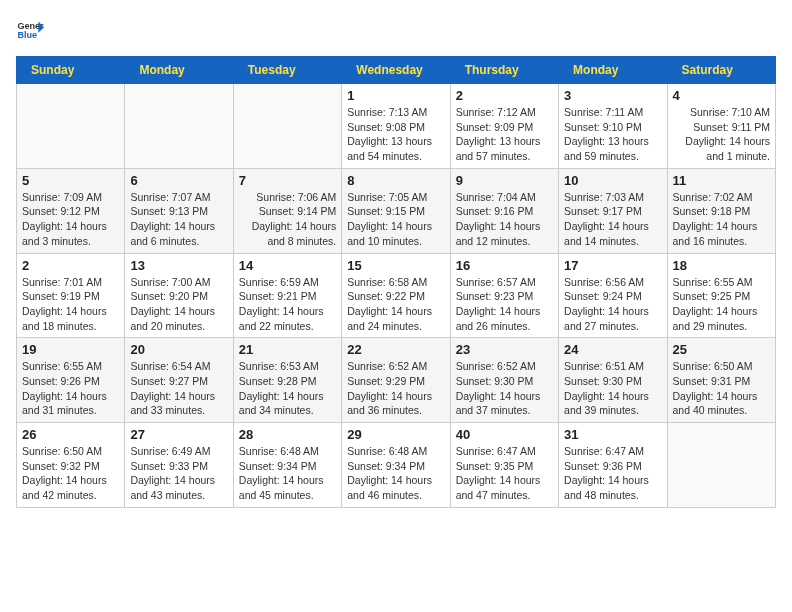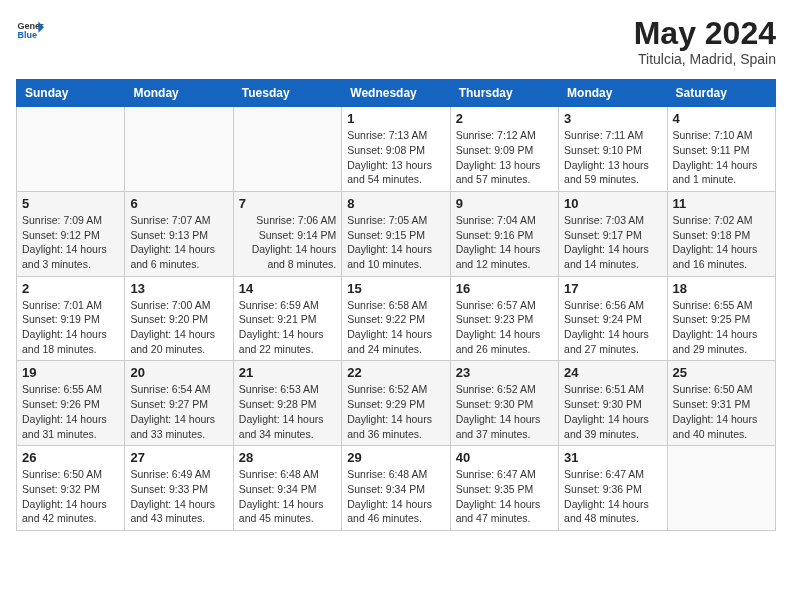--- a/index.html
+++ b/index.html
@@ -42,22 +42,22 @@
       font-size: 14px;
       color: #444;
     }
     table {
       width: 100%;
       border-collapse: collapse;
       font-size: 11px;
     }
     thead th {
       background-color: #1565C0;
-      color: #ffffff;
-      padding: 6px 8px;
+      color: #fde047;
+      padding: 6px 14px;
       text-align: left;
       font-size: 12px;
       font-weight: bold;
       border: 1px solid #1565C0;
     }
     tbody td {
       border: 1px solid #ccc;
       padding: 4px 5px;
       vertical-align: top;
       min-height: 70px;
@@ -87,24 +87,20 @@
 <body>
 
 <div class="page">
   <div class="header">
     <div class="logo">
       <svg class="logo-icon" viewBox="0 0 40 40">
         <text x="2" y="18" font-size="13" font-weight="bold" fill="#333">General</text>
         <text x="2" y="32" font-size="13" font-weight="bold" fill="#1565C0">Blue</text>
         <polygon points="32,8 40,16 32,24" fill="#1565C0"></polygon>
       </svg>
-    </div>
-    <div class="title-block">
-      <div class="main-title">May 2024</div>
-      <div class="subtitle">Titulcia, Madrid, Spain</div>
     </div>
   </div>
 
   <table>
     <thead>
       <tr>
 
       <th>Sunday</th>
           <th>Monday</th>
           <th>Tuesday</th>
@@ -132,21 +128,21 @@
 Daylight: 13 hours and 57 minutes.</div>
           </td>
           <td>
             <span class="day-number">3</span>
             <div class="day-info" style="white-space: pre-line;">Sunrise: 7:11 AM
 Sunset: 9:10 PM
 Daylight: 13 hours and 59 minutes.</div>
           </td>
           <td>
             <span class="day-number">4</span>
-            <div class="day-info" style="white-space: pre-line;">Sunrise: 7:10 AM
+            <div class="day-info" style="white-space: pre-line; text-align: right;">Sunrise: 7:10 AM
 Sunset: 9:11 PM
 Daylight: 14 hours and 1 minute.</div>
           </td>
         </tr>
         <tr>
           <td>
             <span class="day-number">5</span>
             <div class="day-info" style="white-space: pre-line;">Sunrise: 7:09 AM
 Sunset: 9:12 PM
 Daylight: 14 hours and 3 minutes.</div>

